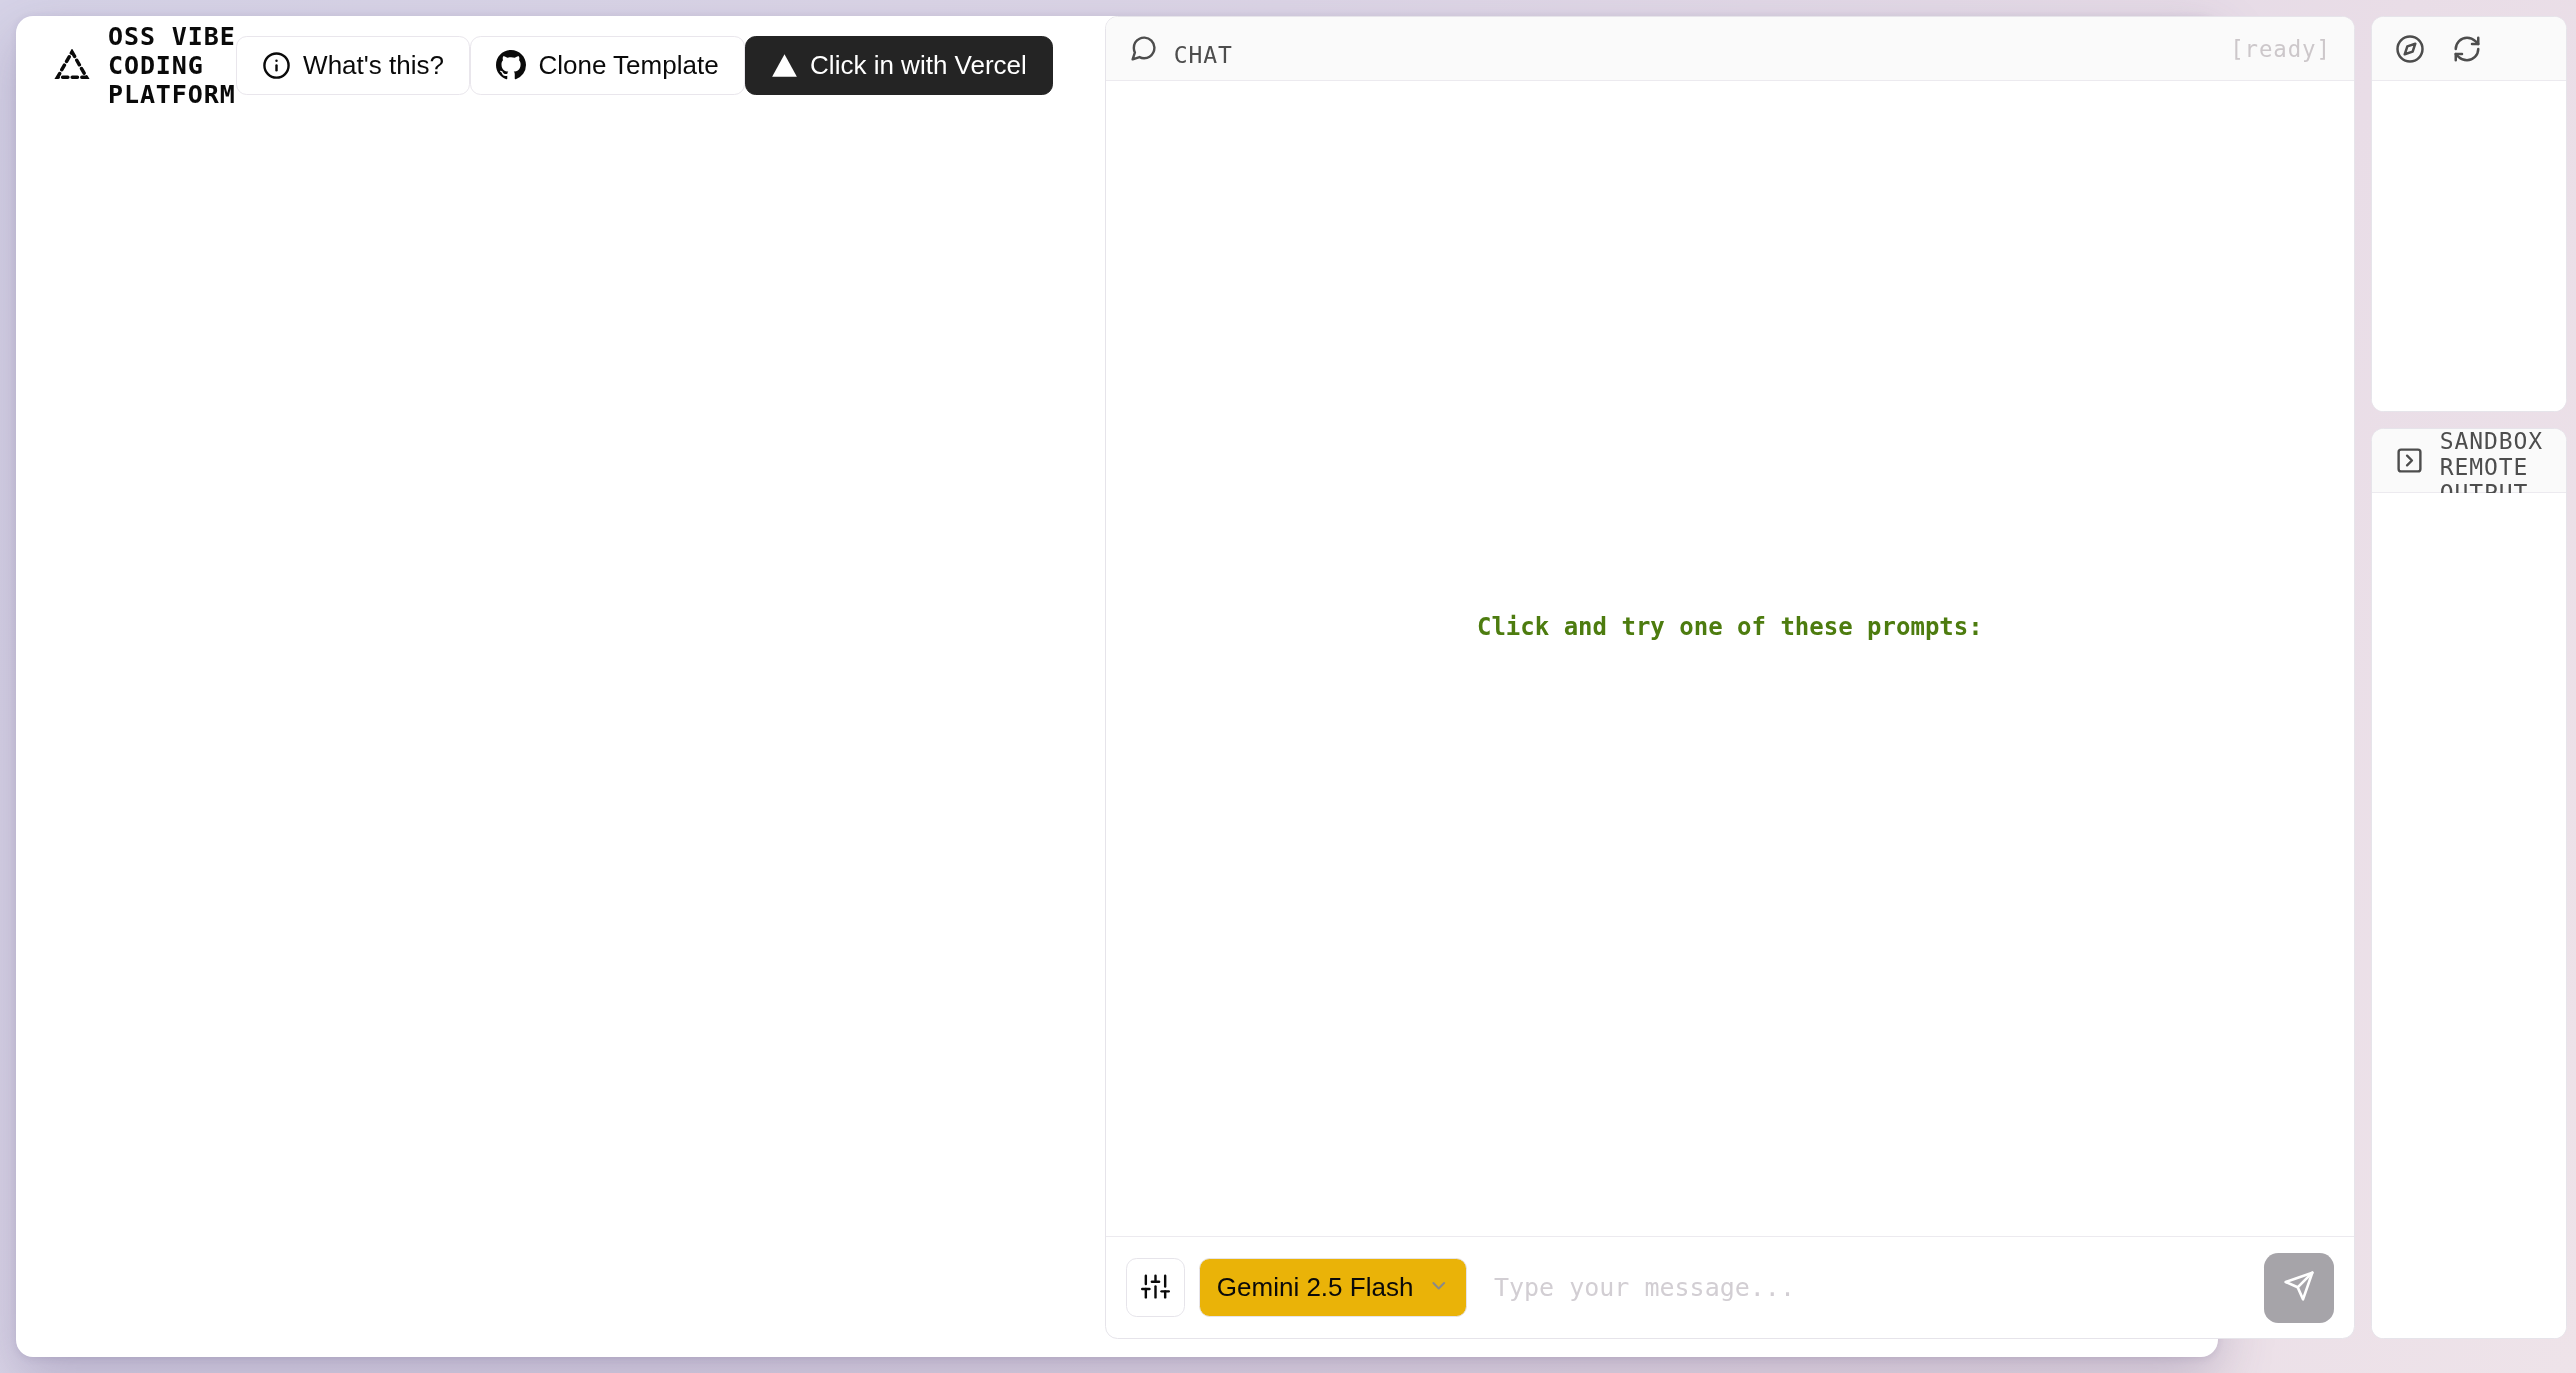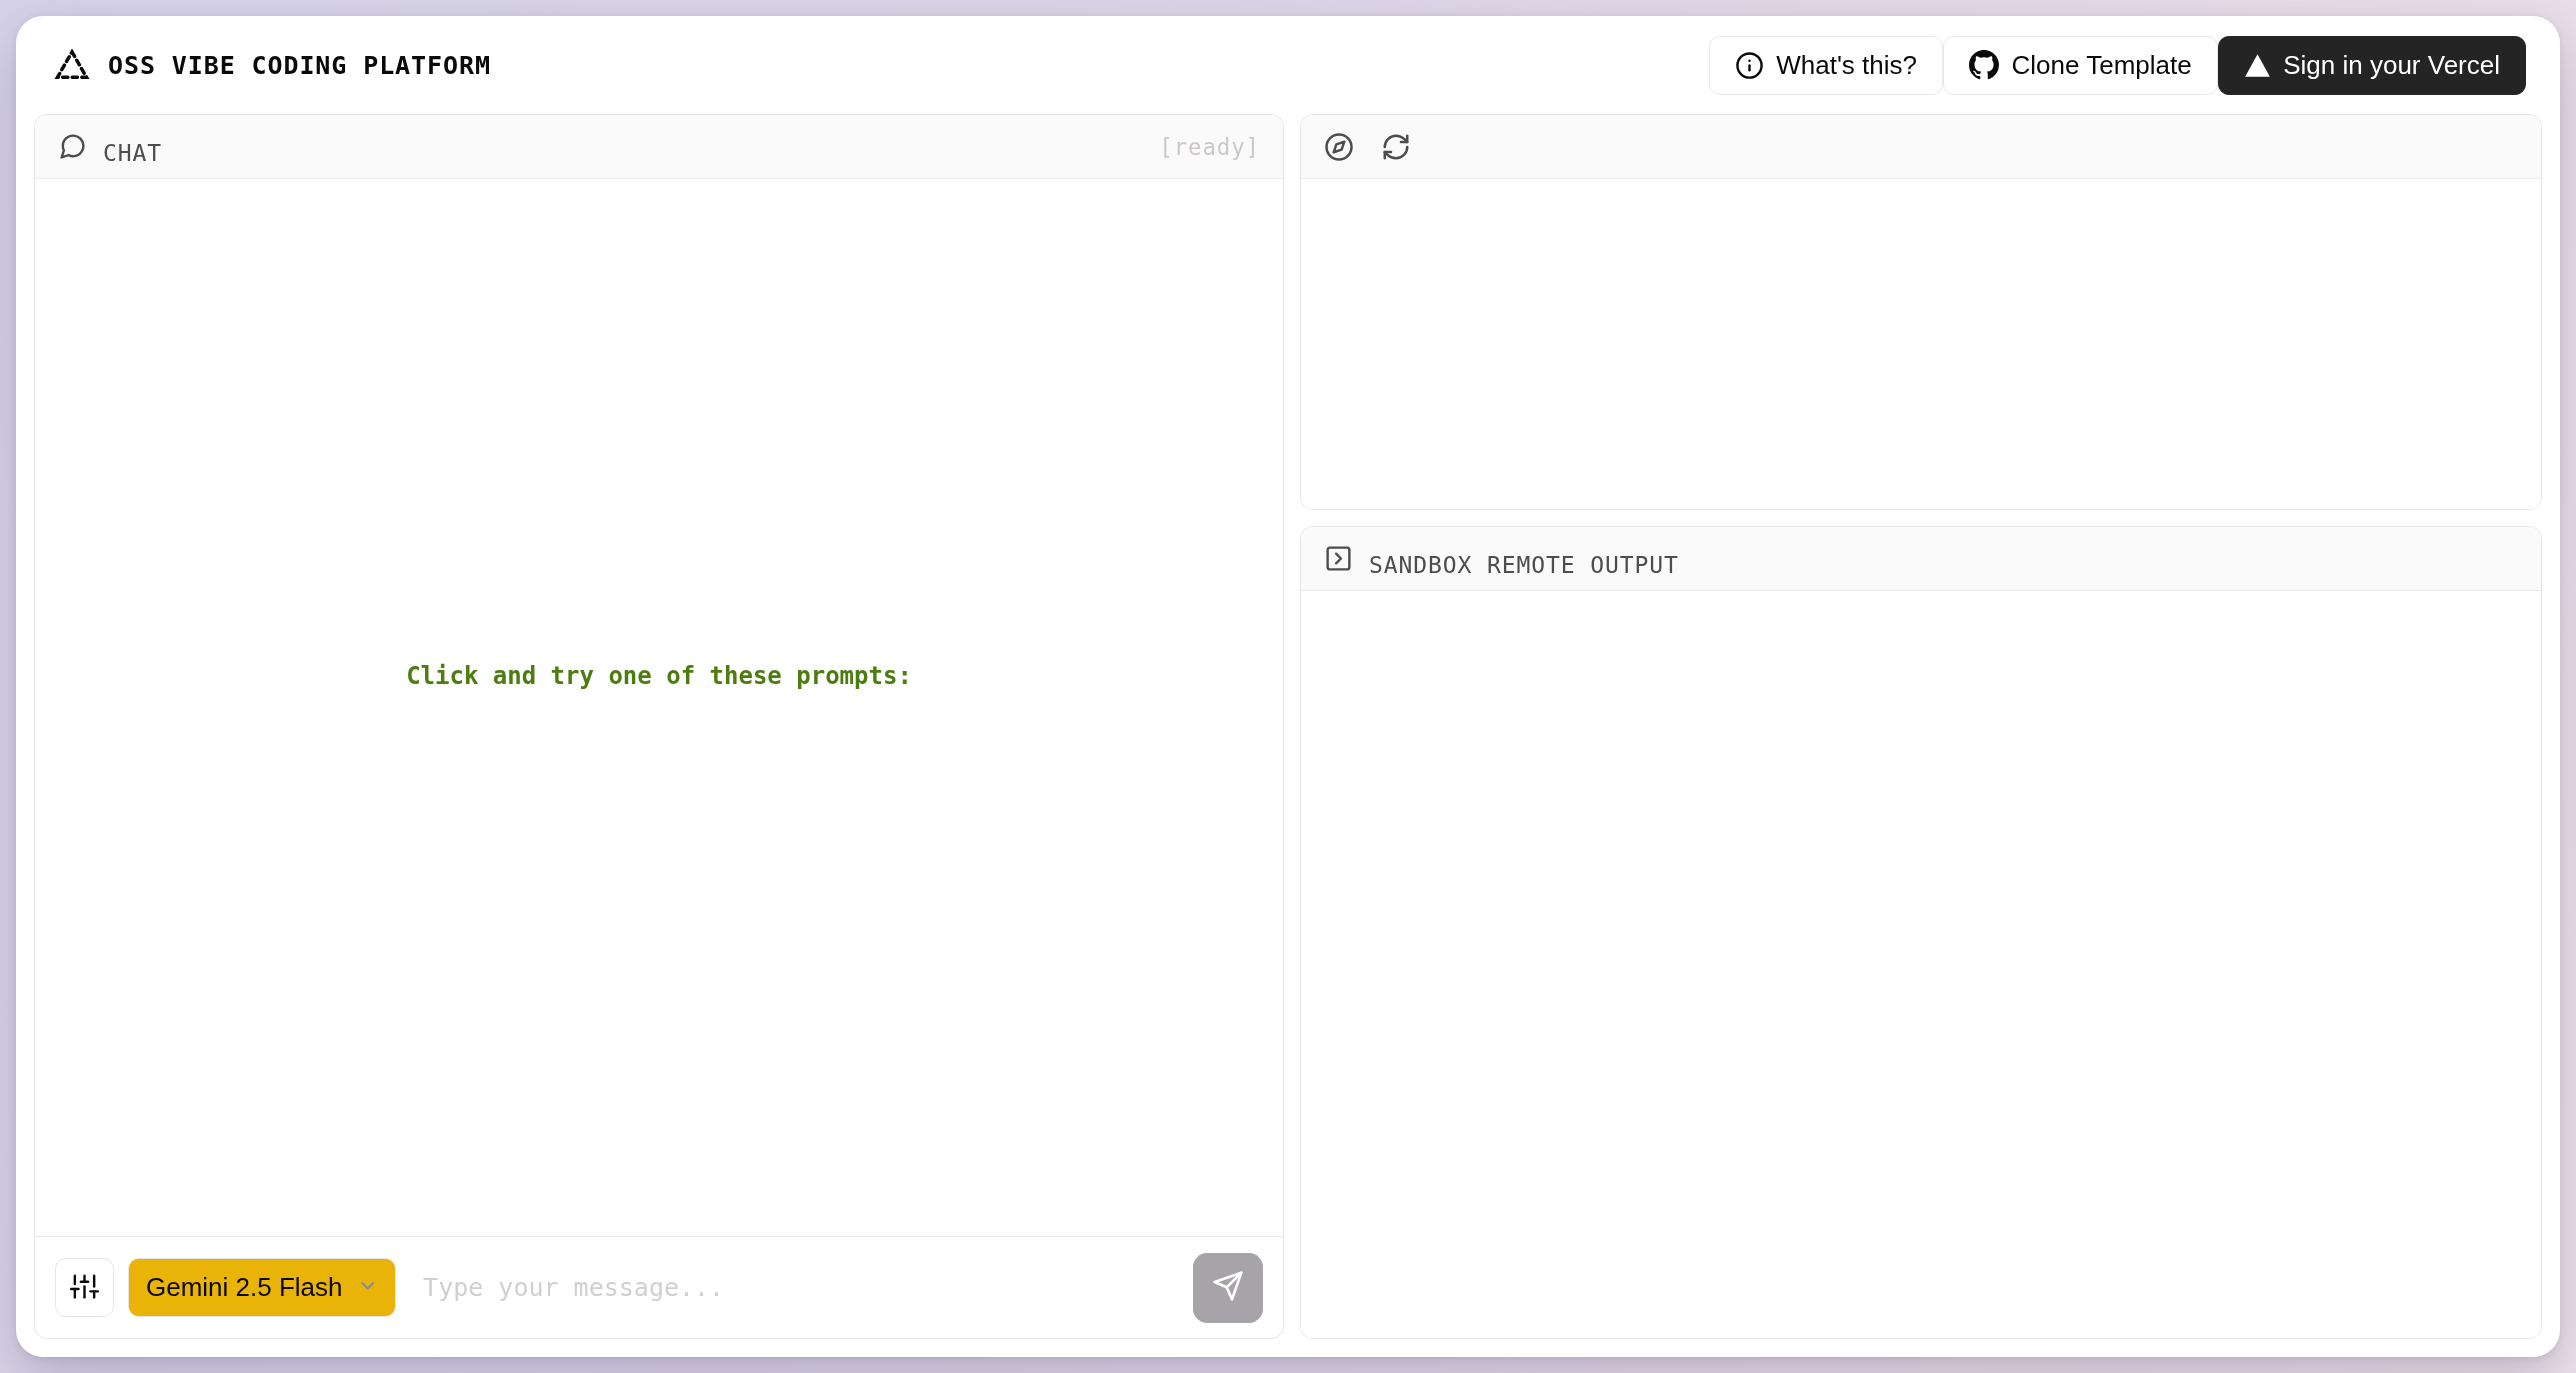--- a/index.html
+++ b/index.html
@@ -5,24 +5,24 @@
   * { margin:0; padding:0; box-sizing:border-box; }
   html,body { width:2576px; height:1373px; }
   body {
     font-family:"Liberation Sans","DejaVu Sans",sans-serif;
     background:linear-gradient(115deg,#d6d3e7 0%,#ddd6e7 40%,#e9dde7 75%,#eee3e9 100%);
     overflow:hidden;
   }
   .mono { font-family:"DejaVu Sans Mono","Liberation Mono",monospace; }
 
   .app-card {
-    position:absolute; left:16px; top:16px; width:2544px; height:1341px;
-    background:#ffffff; border-radius:27px;
+    position:absolute; left:16px; top:16px; width:2202px; height:1341px;
+    background:#ffffff; border-radius:17px;
     box-shadow:0 21.5px 54px rgba(84,70,120,0.28), 0 1.8px 7.2px rgba(84,70,120,0.12);
-    display:flex; flex-direction:column;
+    display:flex; flex-direction:row;
   }
 
   
   .app-header {
     height:98px; flex:0 0 98px; display:flex; align-items:center;
     justify-content:space-between; padding:0 34px 0 38px;
   }
   .brand { display:flex; align-items:center; gap:18px; }
   .brand svg { display:block; }
   .brand-title {
@@ -150,21 +150,21 @@
           </svg>
         </span>
         <span>Clone Template</span>
       </button>
       <button class="btn dark">
         <span>
           <svg width="27" height="25" viewBox="0 0 24 22">
               <path d="M12 1 L23 21 H1 Z" fill="#ffffff"></path>
             </svg>
         </span>
-        <span>Sign in your Vercel</span>
+        <span>Click in with Vercel</span>
       </button>
     </div>
   </div>
 
   <div class="content-row">
 
     <section class="panel chat-panel">
       <div class="panel-header">
         <span>
           <svg width="29" height="29" viewBox="0 0 24 24" fill="none" stroke="#4d4d4d" stroke-width="2" stroke-linecap="round" stroke-linejoin="round">

